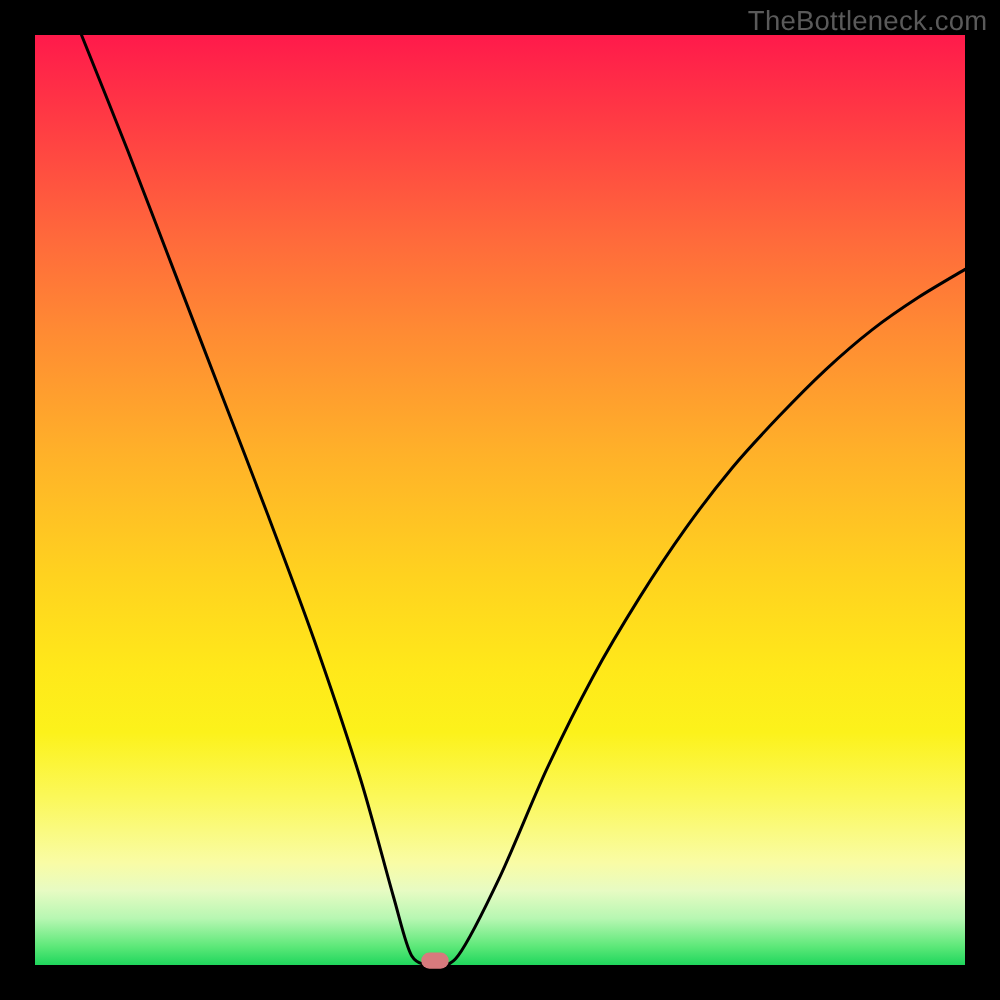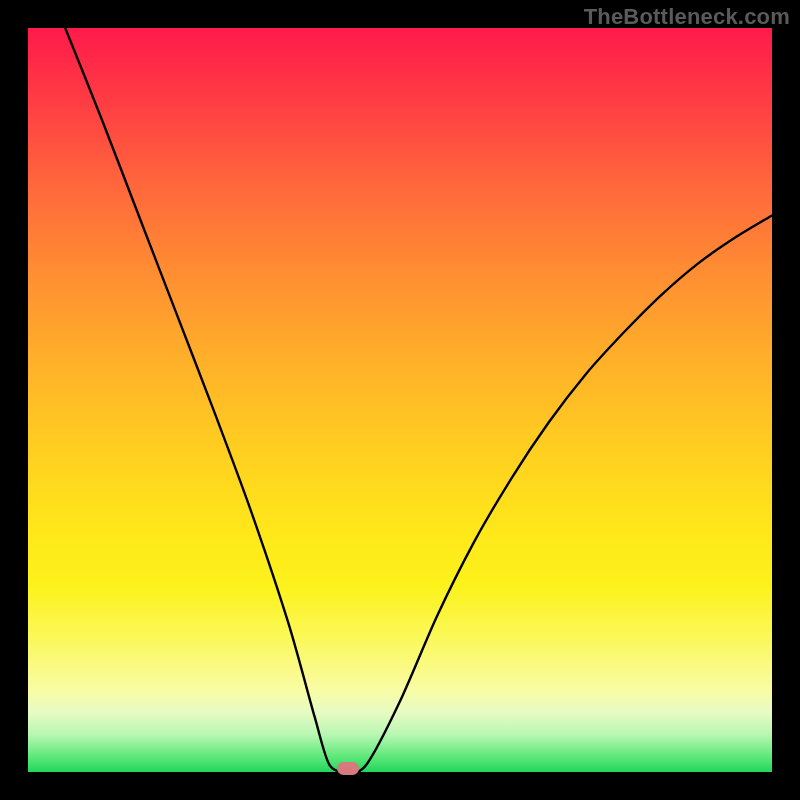--- a/index.html
+++ b/index.html
@@ -37,21 +37,20 @@
   }
   .watermark {
     position: absolute;
     top: 4px;
     right: 10px;
     color: #5a5a5a;
     font-size: 22px;
     font-family: Arial, sans-serif;
     letter-spacing: 0.2px;
     user-select: none;
-    font-weight: bold;
   }
   svg.curve {
     position: absolute;
     left: 0;
     top: 0;
     width: 744px;
     height: 744px;
     overflow: visible;
   }
   .marker {

